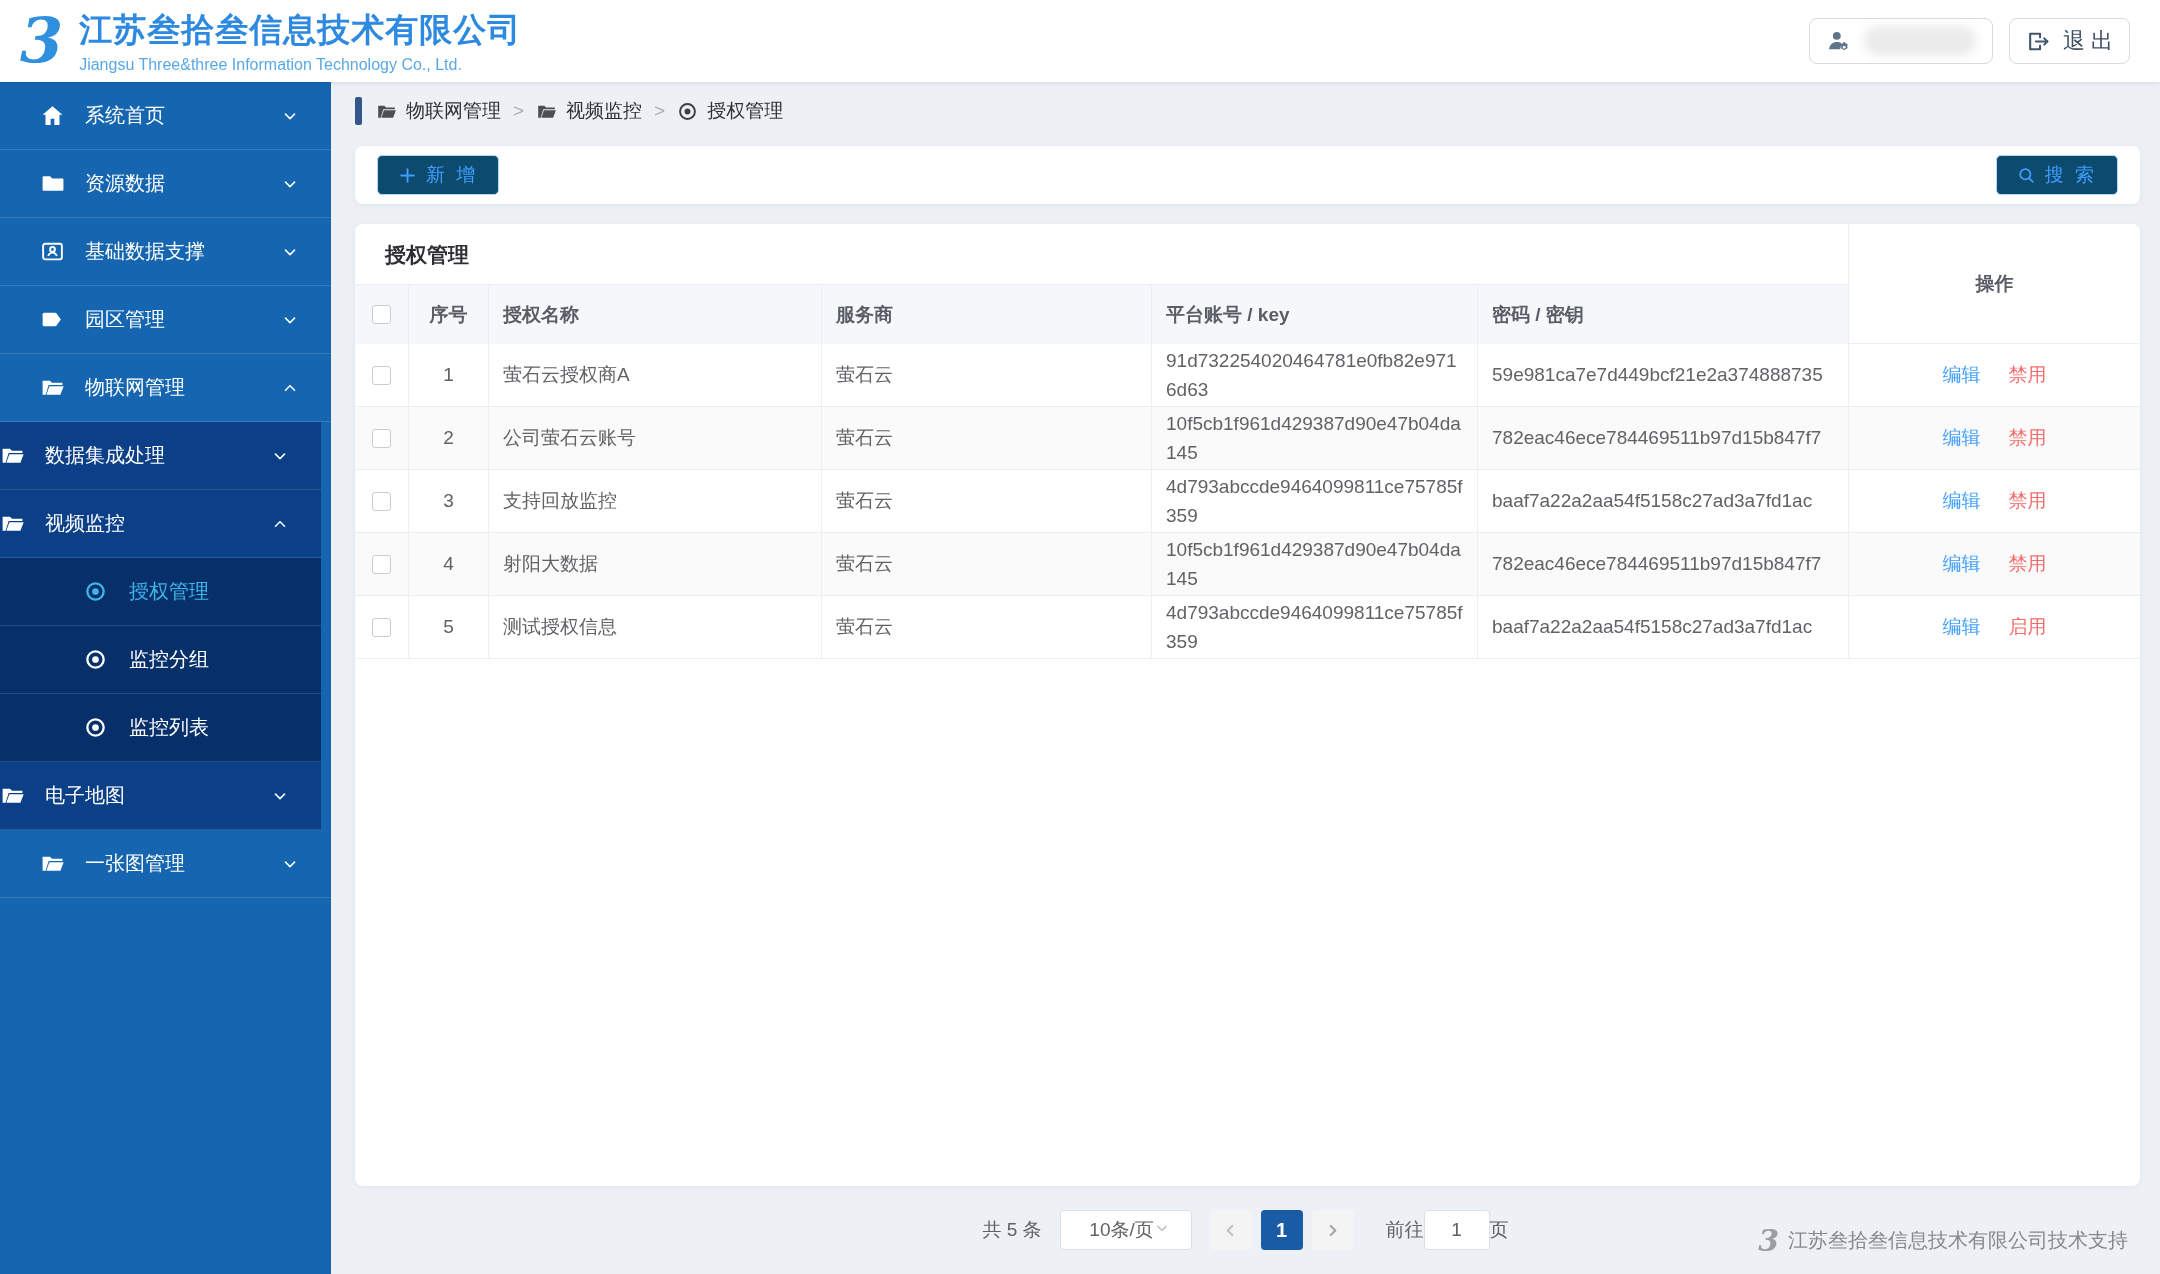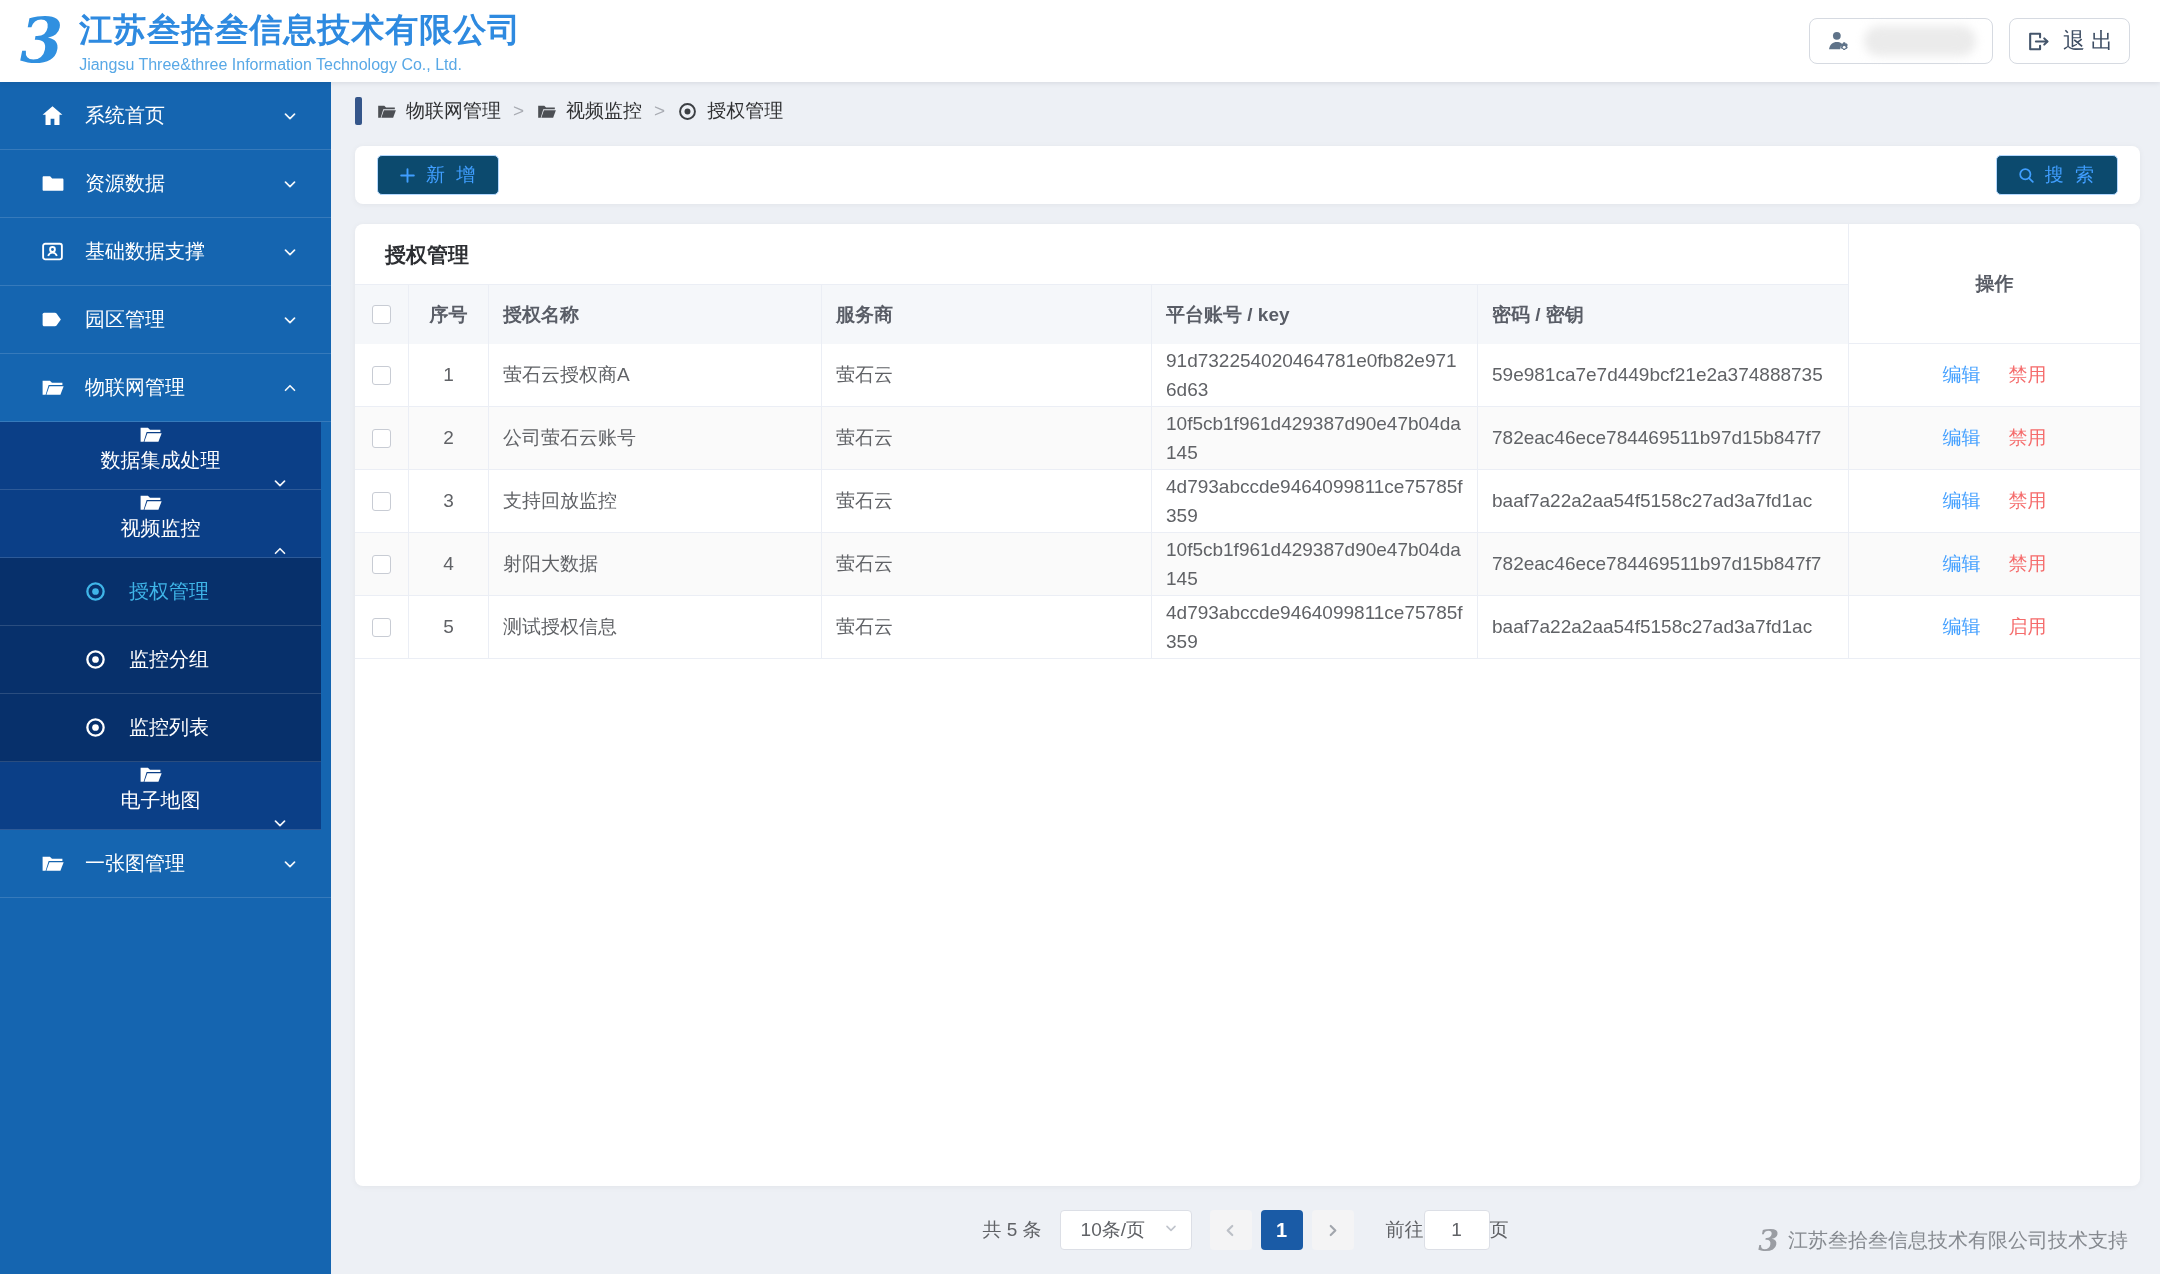--- a/index.html
+++ b/index.html
@@ -22,21 +22,21 @@
   .tb-icon { display:flex; align-items:center; color:#5f7389; }
 
   
   .body-row { flex:1; display:flex; min-height:0; }
   .sidebar { width:331px; flex-shrink:0; background:#1565b0; overflow:hidden; }
   .side-item { height:68px; display:flex; align-items:center; color:#fff; font-size:20px;
                border-bottom:1px solid rgba(255,255,255,.14); cursor:pointer; }
   .side-item .s-icon { width:27px; height:27px; margin-right:18px; display:flex; align-items:center; color:inherit; }
   .side-item .s-chev { margin-left:auto; margin-right:32px; display:flex; align-items:center; opacity:.95; }
   .lv1 { padding-left:40px; background:#1565b0; }
-  .lv2 { background:#0b3f87; width:calc(100% - 10px);flex-direction:column; }
+  .lv2 { background:#0b3f87; width:calc(100% - 10px); }
   .lv3 { padding-left:84px; background:#07306b; width:calc(100% - 10px); }
   .side-item.active { color:#3fb5e8; }
 
   .content { flex:1; display:flex; flex-direction:column; min-width:0; }
 
   
   .breadcrumb-band { height:50px; display:flex; align-items:center; padding:8px 0 0 24px; font-size:19px; color:#303133; }
   .bc-bar { width:7px; height:28px; background:#35568a; border-radius:2px; margin-right:14px; }
   .bc-item { display:flex; align-items:center; gap:9px; cursor:pointer; }
   .bc-icon { display:flex; align-items:center; color:#4c4f54; }
@@ -78,21 +78,21 @@
   .ops-row { height:63px; display:flex; align-items:center; justify-content:center; gap:28px;
              border-bottom:1px solid #ebeef5; font-size:19px; background:#fff; }
   .ops-row.striped { background:#fafafa; }
   .link-primary { color:#409eff; cursor:pointer; }
   .link-danger  { color:#f56c6c; cursor:pointer; }
 
   
   .bottom-band { flex:1; position:relative; display:flex; align-items:center; justify-content:center; }
   .pagination { display:flex; align-items:center; gap:18px; font-size:19px; color:#606266; }
   .pg-select { width:132px; height:40px; border:1px solid #dcdfe6; border-radius:4px; background:#fff;
-               display:flex; align-items:center; justify-content:space-between; padding:0 12px 0 20px;
+               display:flex; align-items:center; justify-content:center; padding:0 12px 0 20px;
                color:#606266; cursor:pointer; }
   .pg-pages { display:flex; align-items:center; gap:9px; }
   .pg-btn { width:42px; height:40px; border-radius:4px; display:flex; align-items:center; justify-content:center;
             background:#f4f4f5; color:#bcc0c7; cursor:pointer; }
   .pg-btn.next { color:#a2a6ad; }
   .pg-current { width:42px; height:40px; border-radius:4px; background:#1a5ba6; color:#fff; font-weight:700;
                 display:flex; align-items:center; justify-content:center; font-size:20px; cursor:pointer; }
   .pg-goto { display:flex; align-items:center; gap:0; margin-left:14px; }
   .pg-goto input { width:66px; height:40px; border:1px solid #dcdfe6; border-radius:4px; text-align:center;
                    font-size:19px; color:#606266; font-family:inherit; }

